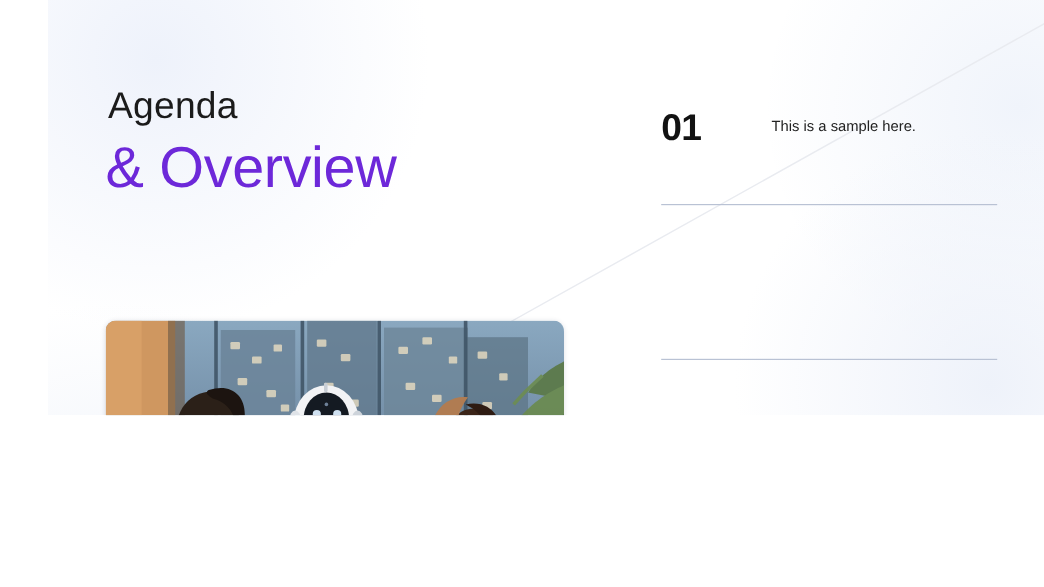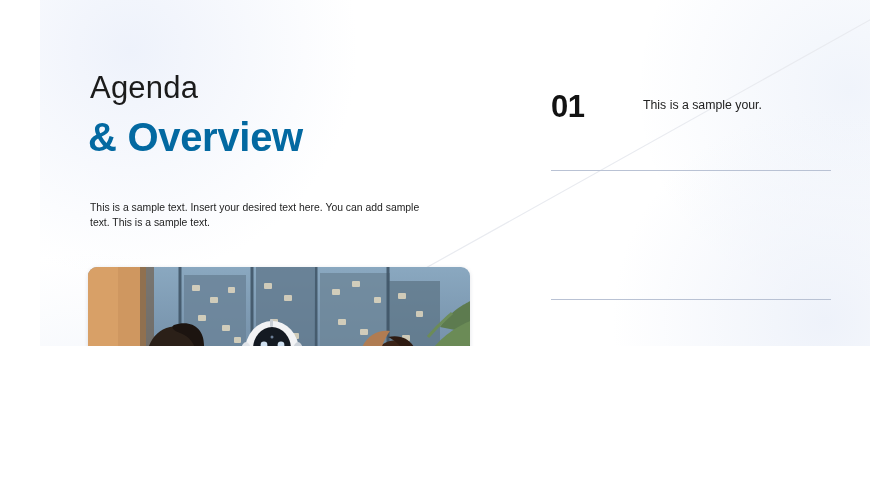--- a/index.html
+++ b/index.html
@@ -63,23 +63,23 @@
     font-size: 31px;
     font-weight: 400;
     color: #1b1b1b;
     letter-spacing: 0.2px;
     line-height: 1;
     white-space: nowrap;
   }
   .title-overview {
     position: absolute;
     left: 48px; top: 117px;
-    font-size: 40px;
-    font-weight: 700;
-    color: #0369a1;
+    font-size: 48px;
+    font-weight: 400;
+    color: #6d28d9;
     letter-spacing: -0.3px;
     line-height: 1;
     white-space: nowrap;
   }
   .body-copy {
     position: absolute;
     left: 50px; top: 200px;
     width: 330px;
     font-size: 10.4px;
     font-weight: 400;
@@ -176,21 +176,20 @@
   <div class="bg-tint-bl"></div>
   <div class="bg-tint-tr"></div>
   <div class="bg-tint-br"></div>
 
   <svg class="diag-line" viewBox="0 0 870 489" preserveAspectRatio="none">
     <line x1="-10" y1="489" x2="880" y2="-8" stroke="#e9ebf0" stroke-width="1.2"></line>
   </svg>
 
   <div class="title-agenda">Agenda</div>
   <div class="title-overview">&amp; Overview</div>
-  <div class="body-copy">This is a sample text. Insert your desired text here. You can add sample text. This is a sample text.</div>
 
   <div class="photo">
     <svg viewBox="0 0 382 170" preserveAspectRatio="xMidYMid slice">
       <defs>
         <linearGradient id="winGrad" x1="0" y1="0" x2="0" y2="1">
           <stop offset="0%" stop-color="#8aa8c0"></stop>
           <stop offset="55%" stop-color="#728da6"></stop>
           <stop offset="100%" stop-color="#56728a"></stop>
         </linearGradient>
         <linearGradient id="warmWall" x1="0" y1="0" x2="1" y2="0">
@@ -360,21 +359,21 @@
 
       <rect x="0" y="164" width="382" height="6" fill="#3f4b57" opacity="0.45"></rect>
     </svg>
   </div>
 
 
   <div class="list">
 
     <div class="list-item">
       <div class="item-num">01</div>
-      <div class="item-label">This is a sample your.</div>
+      <div class="item-label">This is a sample here.</div>
     </div>
     <div class="gap-bot"></div>
     <div class="divider"></div>
     <div class="gap-top"></div>
 
     <div class="list-item">
     </div>
     <div class="gap-bot"></div>
     <div class="divider"></div>
     <div class="gap-top"></div>

